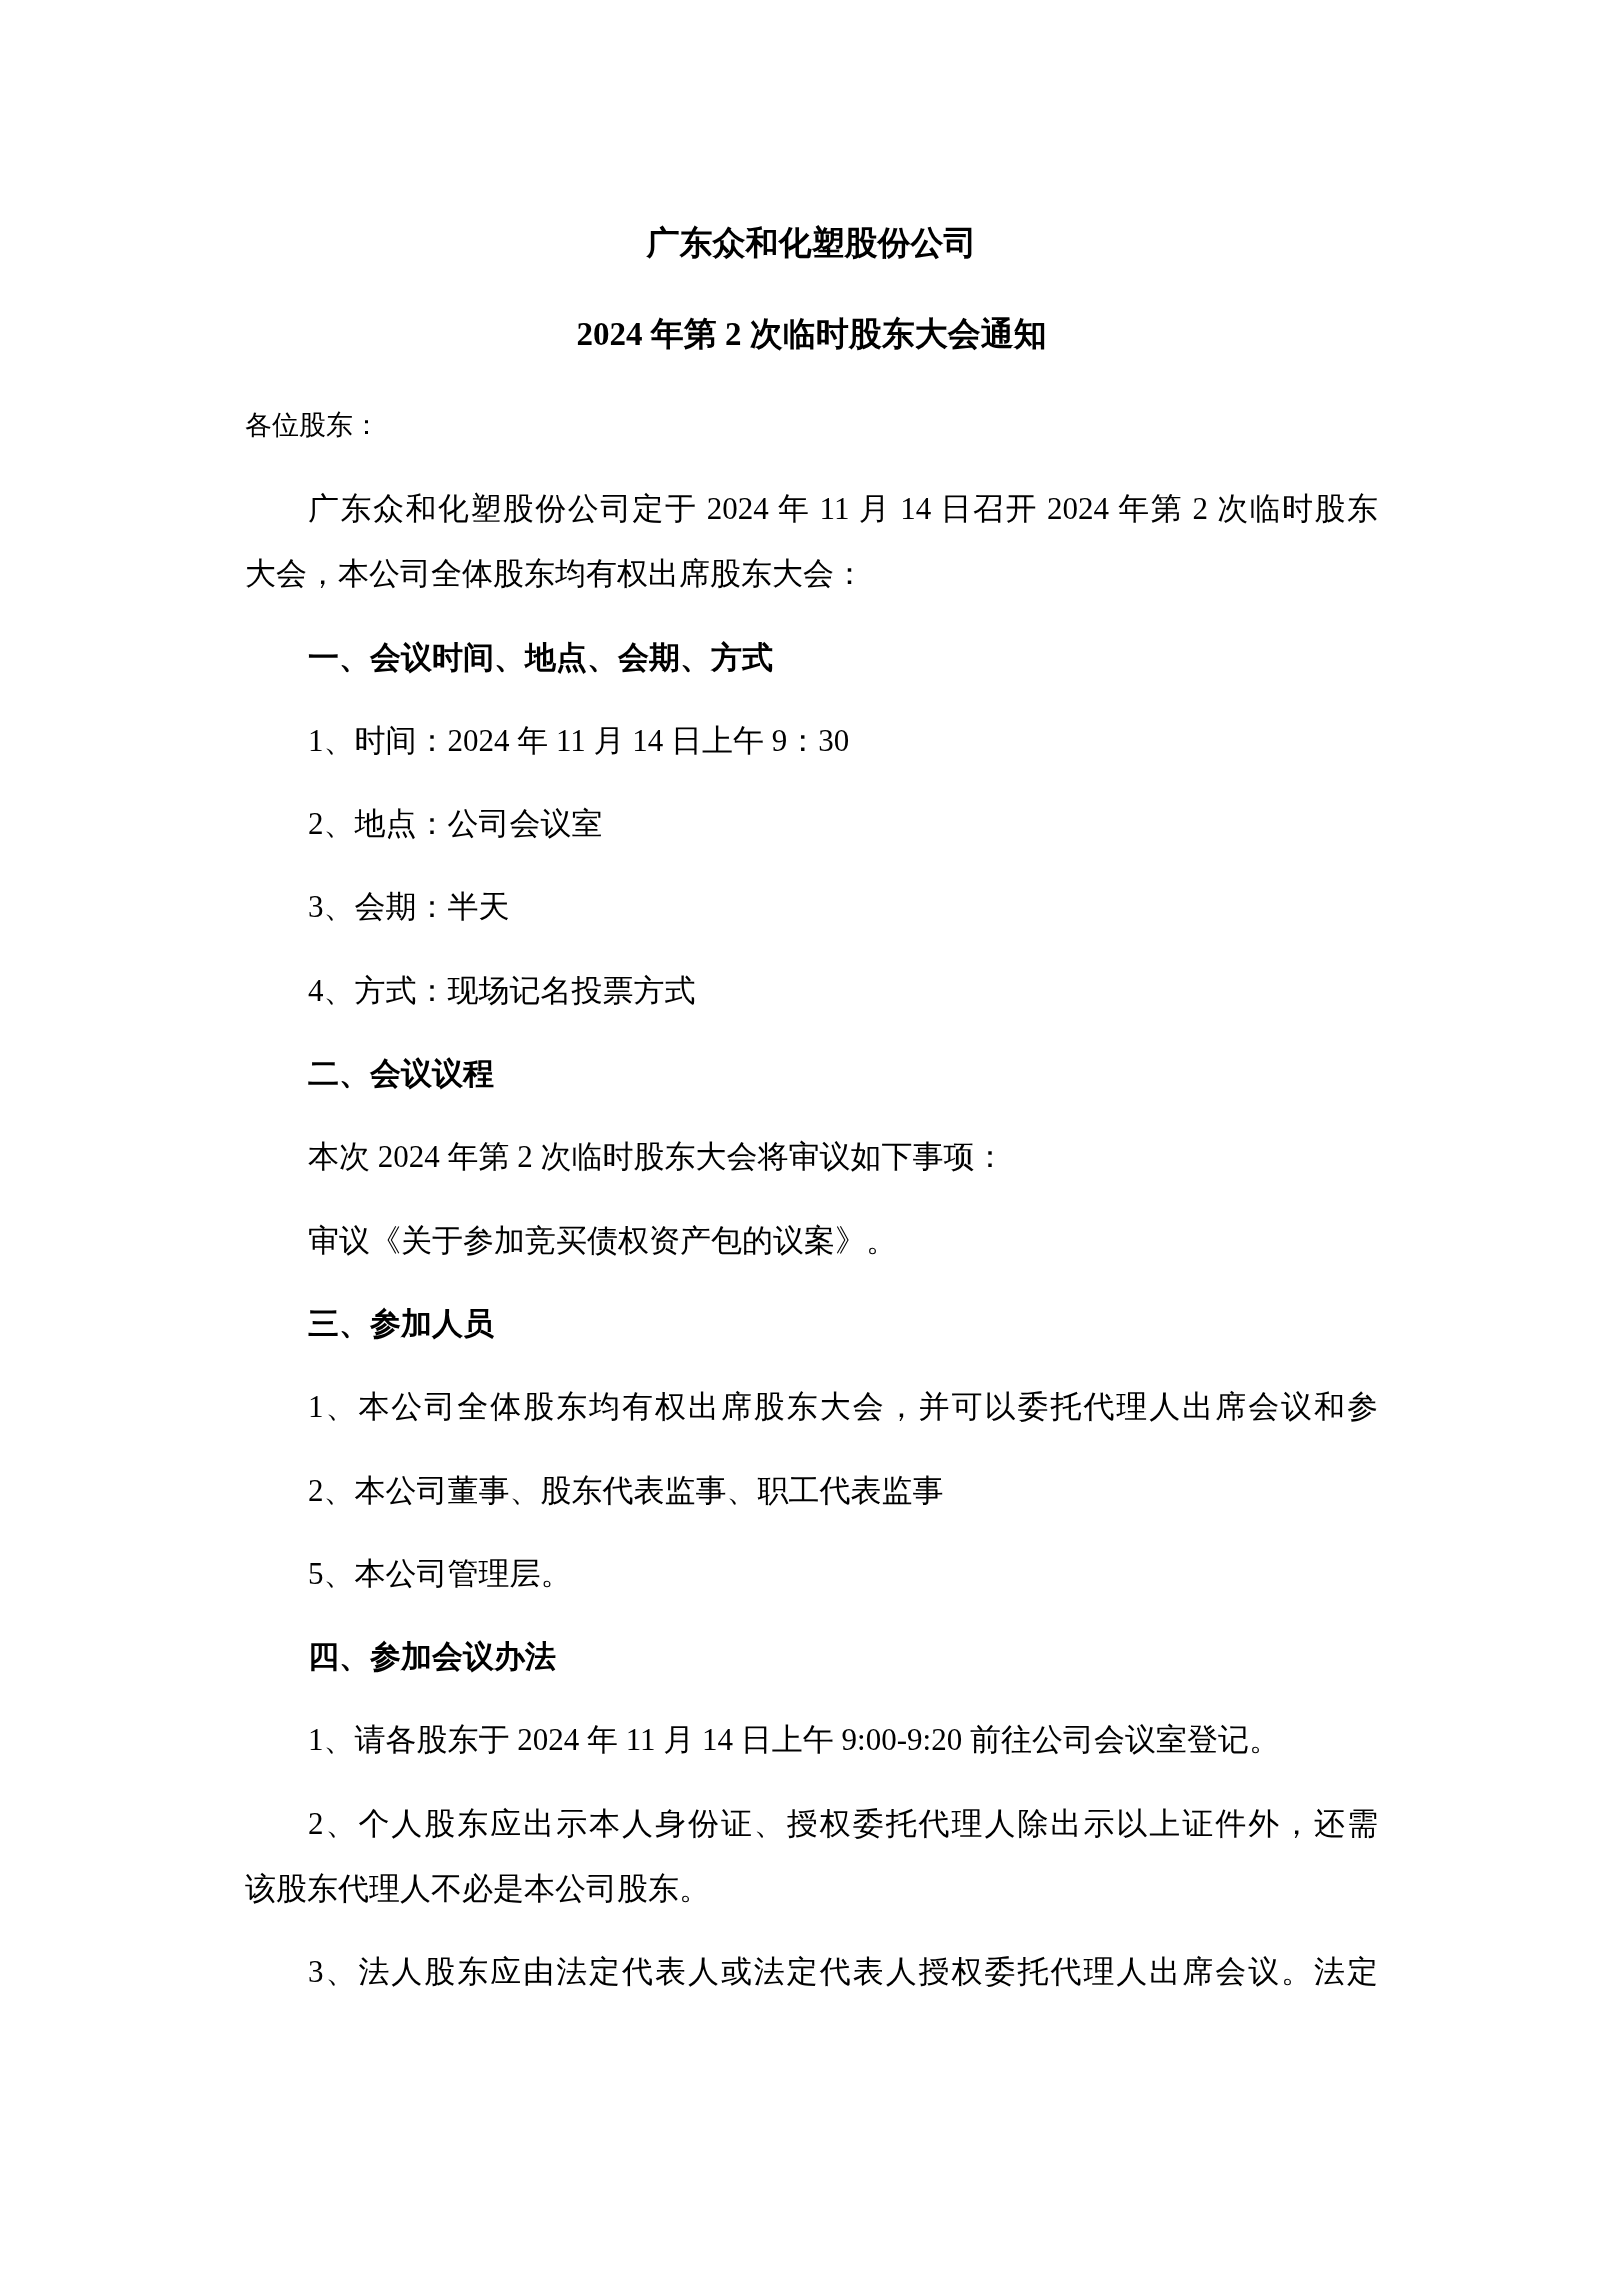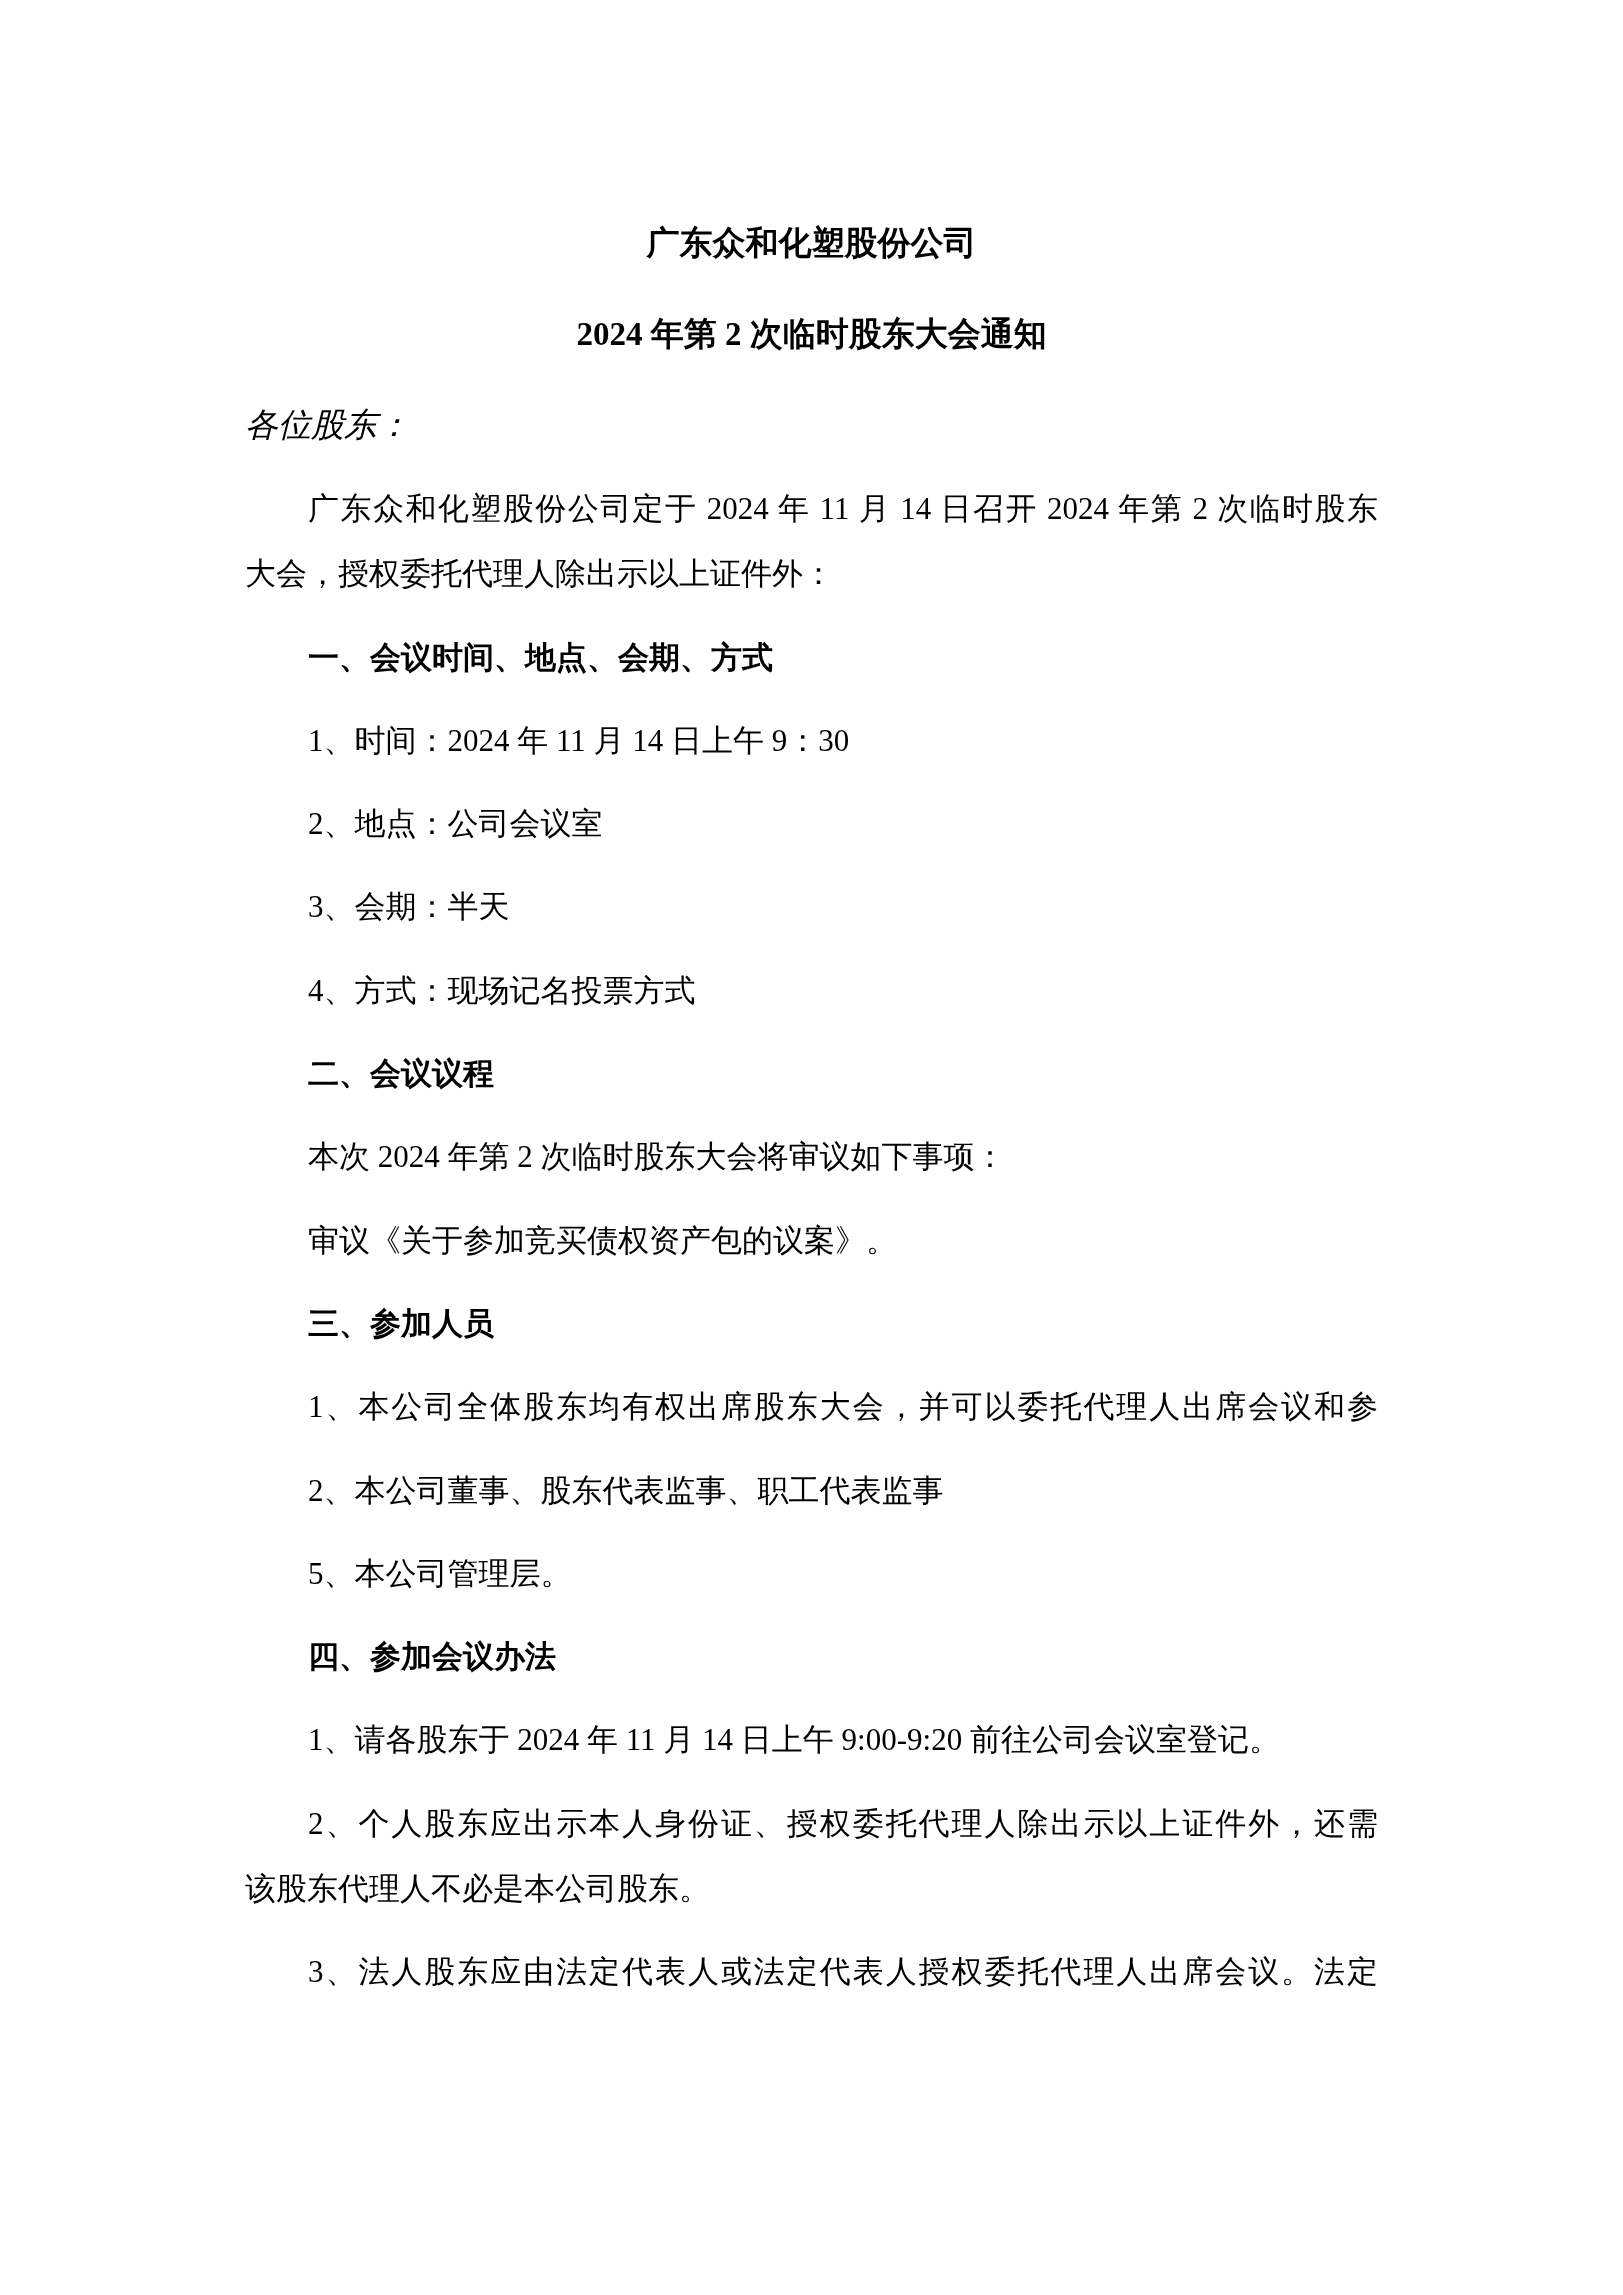--- a/index.html
+++ b/index.html
@@ -29,22 +29,21 @@
     line-height: 65px;
     text-align: justify;
     text-justify: inter-character;
   }
   .title .line {
     font-size: 33px;
     font-weight: bold;
     text-align: center;
   }
   .salutation .line {
-    font-size: 33px;
-    font-style: italic;
+    font-size: 27px;
   }
   .heading .line {
     font-weight: bold;
   }
   .line.indent {
     text-indent: 63px;
   }
   .line.fill {
     text-align-last: justify;
   }
@@ -58,21 +57,21 @@
         <div class="line">广东众和化塑股份公司</div>
       </div>
       <div class="paragraph title">
         <div class="line">2024 年第 2 次临时股东大会通知</div>
       </div>
       <div class="paragraph salutation">
         <div class="line">各位股东：</div>
       </div>
       <div class="paragraph body">
         <div class="line indent fill">广东众和化塑股份公司定于 2024 年 11 月 14 日召开 2024 年第 2 次临时股东</div>
-        <div class="line">大会，授权委托代理人除出示以上证件外：</div>
+        <div class="line">大会，本公司全体股东均有权出席股东大会：</div>
       </div>
       <div class="paragraph heading">
         <div class="line indent">一、会议时间、地点、会期、方式</div>
       </div>
       <div class="paragraph body">
         <div class="line indent">1、时间：2024 年 11 月 14 日上午 9：30</div>
       </div>
       <div class="paragraph body">
         <div class="line indent">2、地点：公司会议室</div>
       </div>

